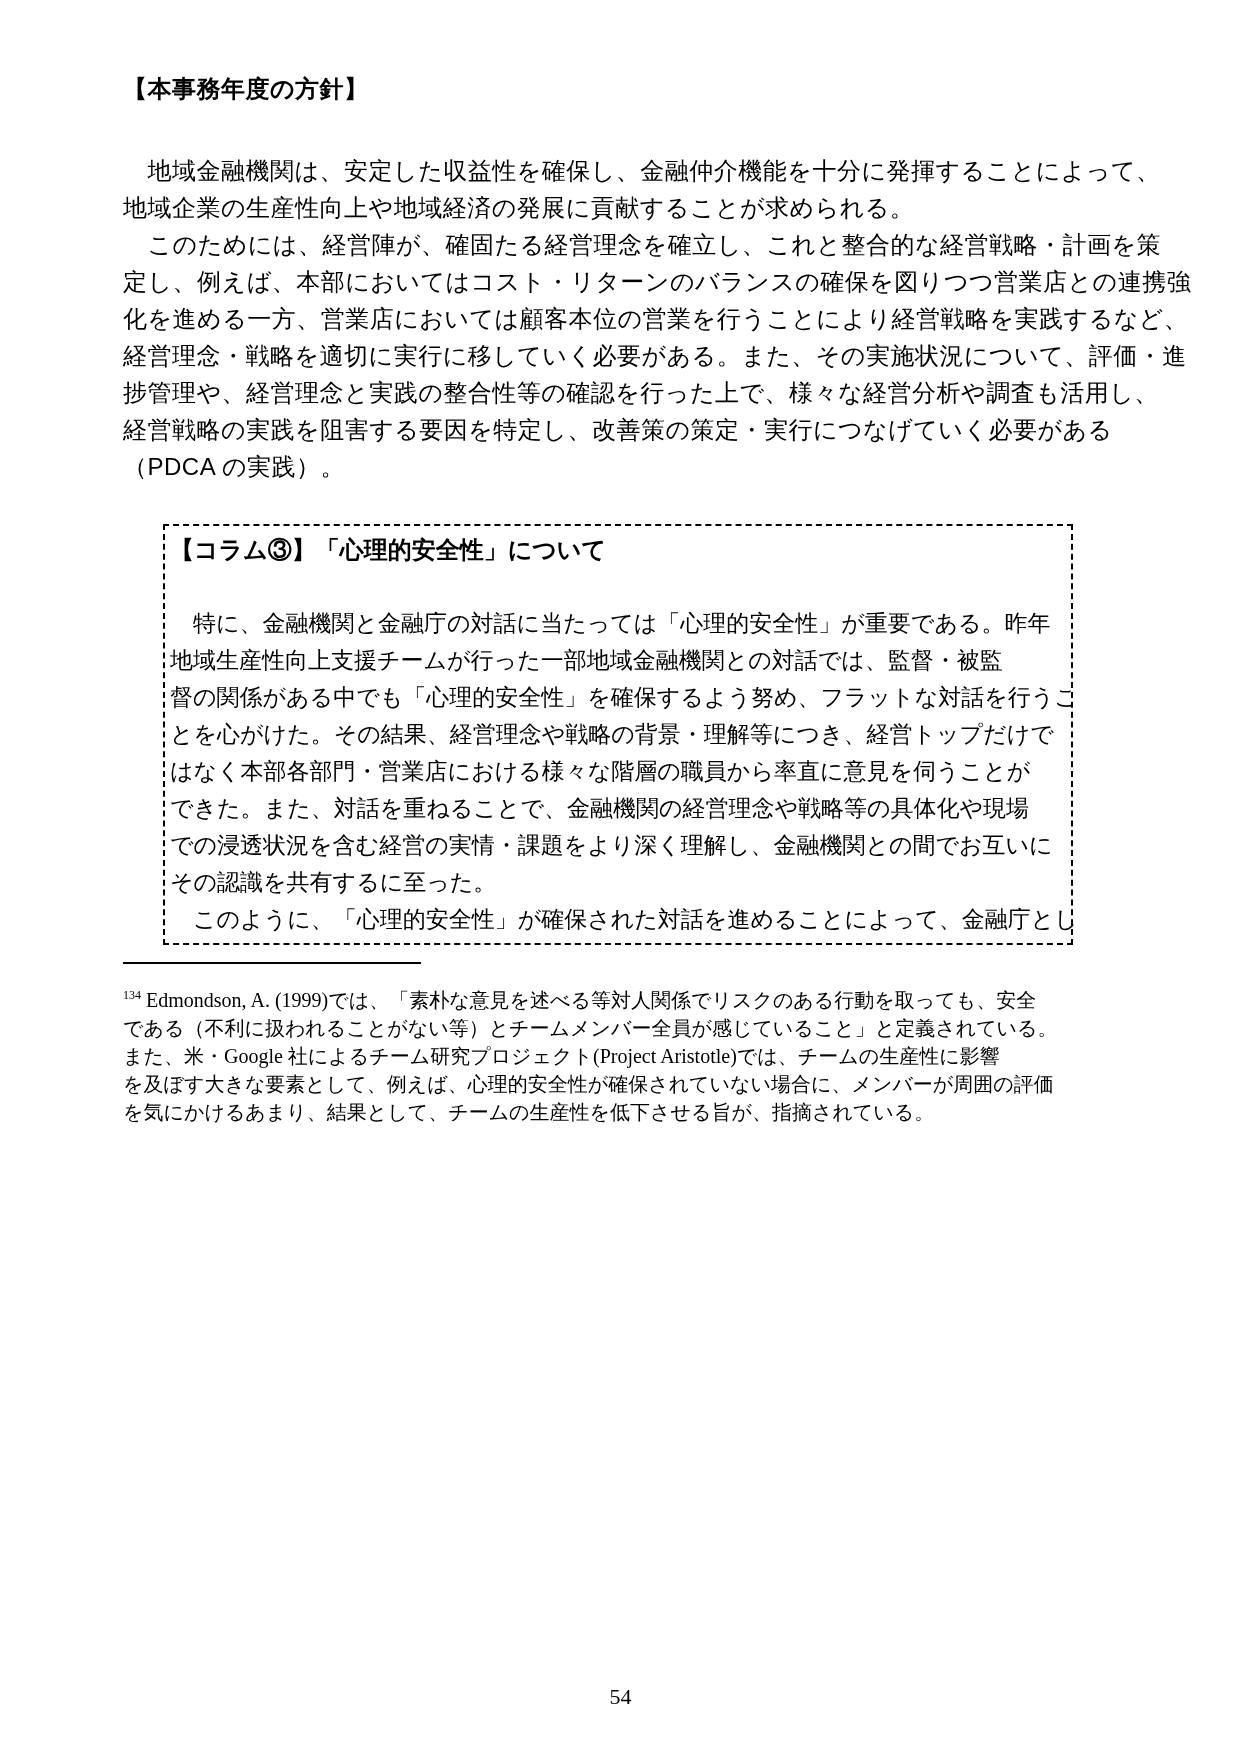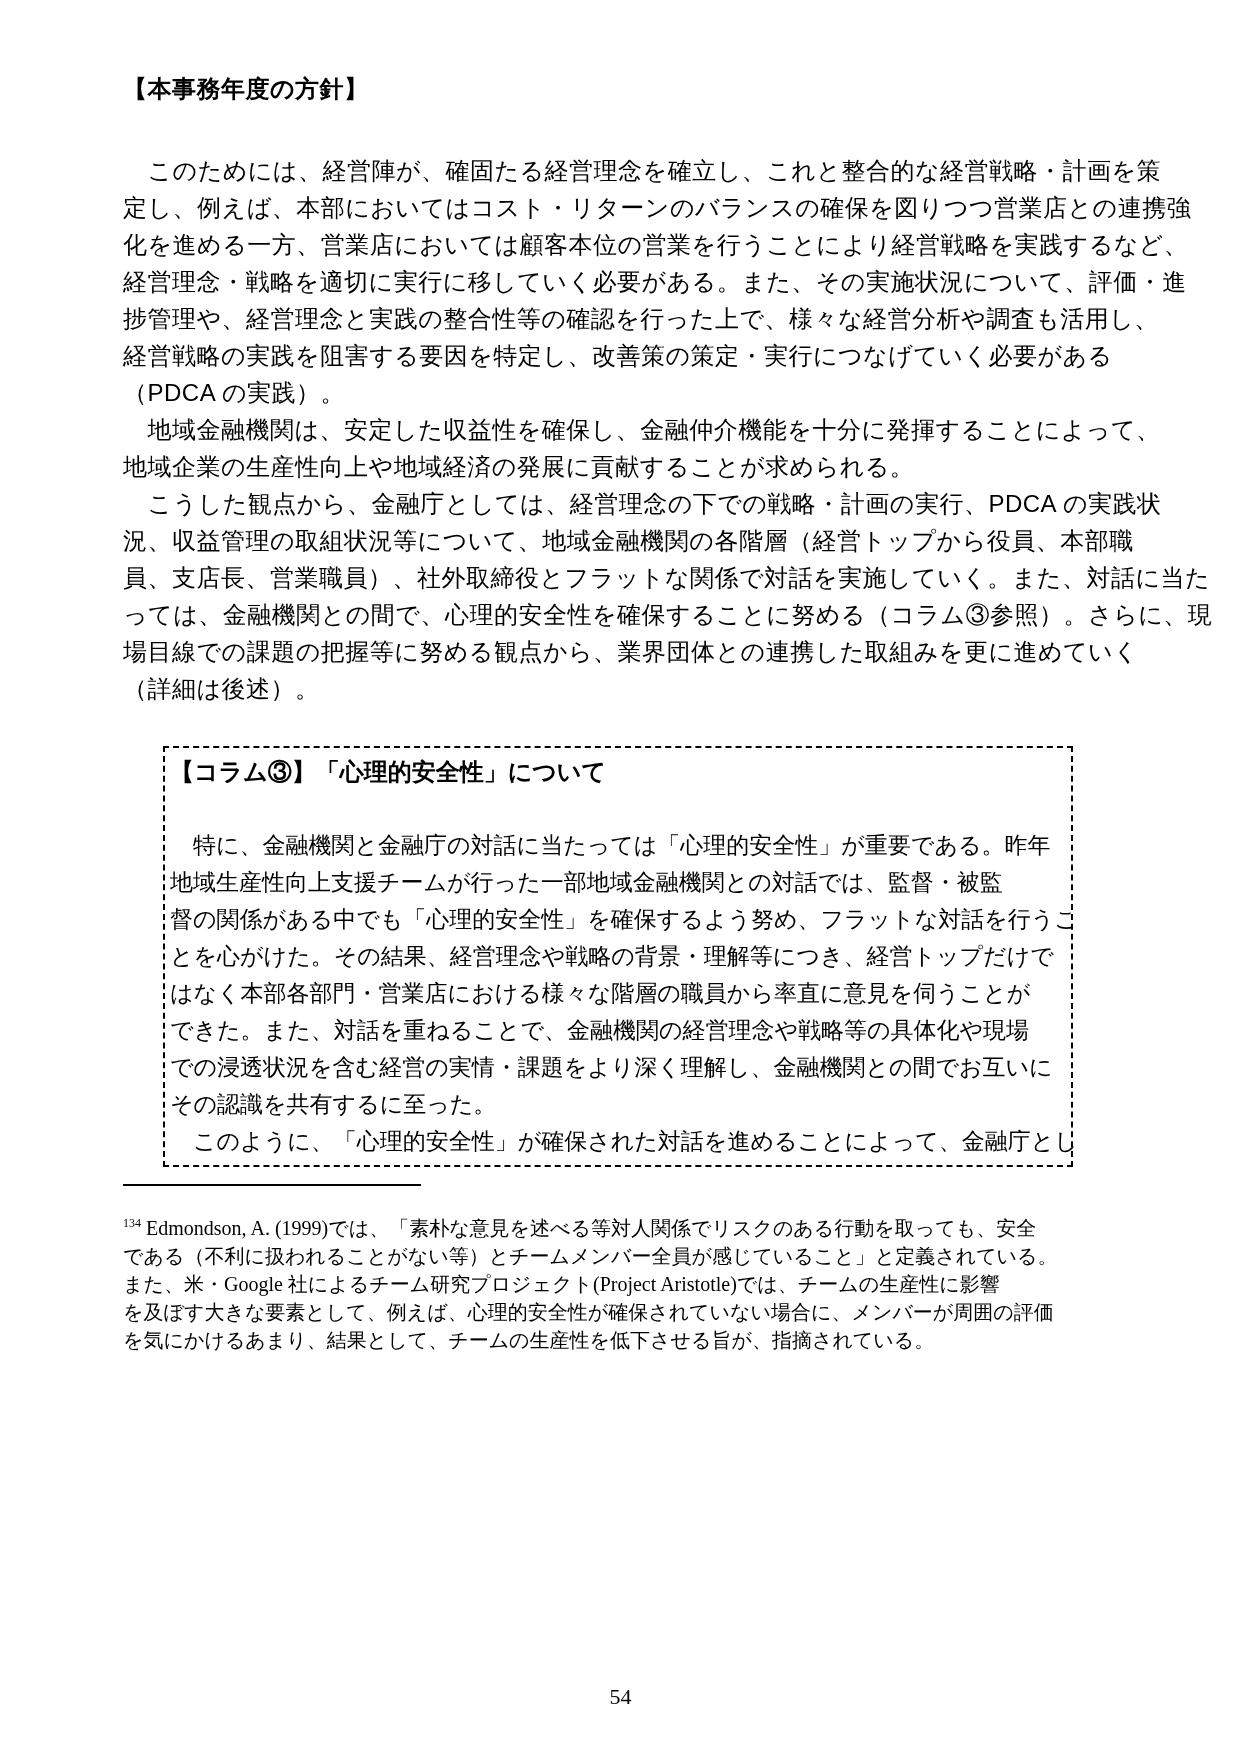--- a/index.html
+++ b/index.html
@@ -60,21 +60,21 @@
     line-height: 0;
     vertical-align: 9px;
   }
   .footnote-sep {
     margin-top: 17px;
     width: 298px;
     height: 0;
     border-top: 2px solid #000000;
   }
   .footnote {
-    margin-top: 28px;
+    margin-top: 22px;
     font-family: "Liberation Serif", serif;
     font-size: 20px;
     line-height: 28px;
   }
   .footnote .fn-marker {
     font-size: 12px;
     line-height: 0;
     vertical-align: 8px;
   }
   .footnote .fn-body { white-space: pre; }
@@ -90,35 +90,29 @@
 </style>
 </head>
 <body>
 
 <div class="page">
   <div class="content">
 
     <h1 class="doc-heading">【本事務年度の方針】</h1>
 
     <div class="body-text">
+      <p class="para">　地域金融機関は、安定した収益性を確保し、金融仲介機能を十分に発揮することによって、
+地域企業の生産性向上や地域経済の発展に貢献することが求められる。</p>
       <p class="para">　このためには、経営陣が、確固たる経営理念を確立し、これと整合的な経営戦略・計画を策
 定し、例えば、本部においてはコスト・リターンのバランスの確保を図りつつ営業店との連携強
 化を進める一方、営業店においては顧客本位の営業を行うことにより経営戦略を実践するなど、
 経営理念・戦略を適切に実行に移していく必要がある。また、その実施状況について、評価・進
 捗管理や、経営理念と実践の整合性等の確認を行った上で、様々な経営分析や調査も活用し、
 経営戦略の実践を阻害する要因を特定し、改善策の策定・実行につなげていく必要がある
 （PDCA の実践）。</p>
-      <p class="para">　地域金融機関は、安定した収益性を確保し、金融仲介機能を十分に発揮することによって、
-地域企業の生産性向上や地域経済の発展に貢献することが求められる。</p>
-      <p class="para">　こうした観点から、金融庁としては、経営理念の下での戦略・計画の実行、PDCA の実践状
-況、収益管理の取組状況等について、地域金融機関の各階層（経営トップから役員、本部職
-員、支店長、営業職員）、社外取締役とフラットな関係で対話を実施していく。また、対話に当た
-っては、金融機関との間で、心理的安全性を確保することに努める（コラム③参照）。さらに、現
-場目線での課題の把握等に努める観点から、業界団体との連携した取組みを更に進めていく
-（詳細は後述）。</p>
     </div>
 
     <div class="column-box">
       <p class="box-title">【コラム③】「心理的安全性」について</p>
       <p class="box-para">　特に、金融機関と金融庁の対話に当たっては「心理的安全性」が重要である。昨年
 地域生産性向上支援チームが行った一部地域金融機関との対話では、監督・被監
 督の関係がある中でも「心理的安全性」を確保するよう努め、フラットな対話を行うこ
 とを心がけた。その結果、経営理念や戦略の背景・理解等につき、経営トップだけで
 はなく本部各部門・営業店における様々な階層の職員から率直に意見を伺うことが
 できた。また、対話を重ねることで、金融機関の経営理念や戦略等の具体化や現場

